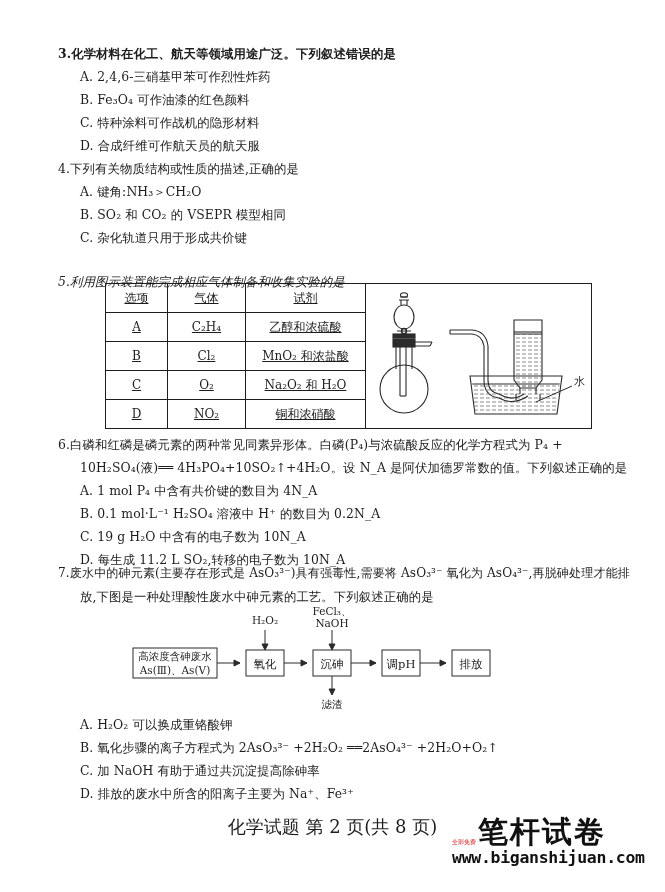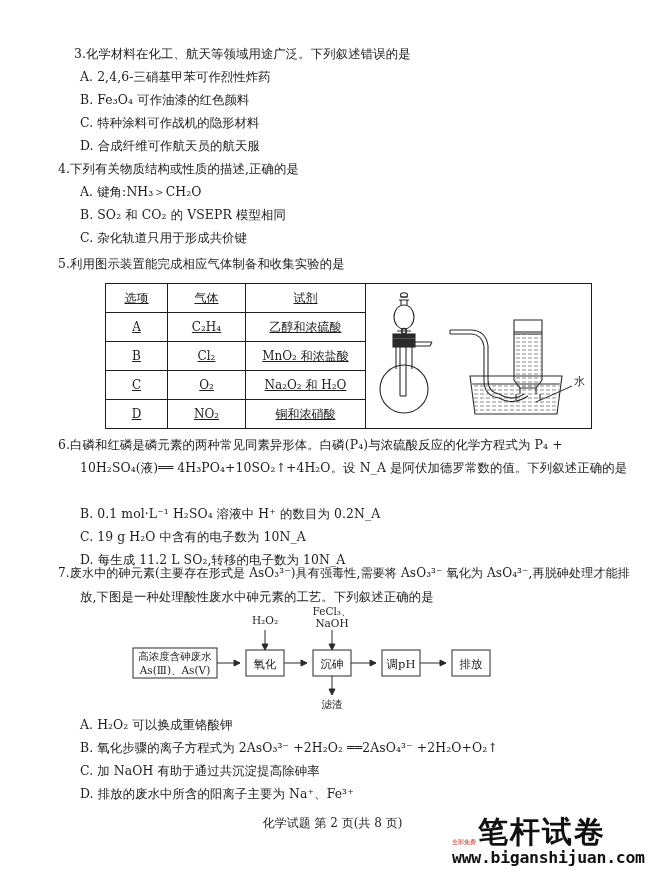--- a/index.html
+++ b/index.html
@@ -93,21 +93,21 @@
   }
   .flow svg { display: block; }
 
   
   .footer {
     position: absolute;
     left: 0;
     top: 815px;
     width: 665px;
     text-align: center;
-    font-size: 12px;
+    font-size: 18px;
   }
 
   
   .watermark {
     position: absolute;
     left: 452px;
     top: 812px;
     width: 205px;
     height: 72px;
   }
@@ -142,32 +142,32 @@
     color: #111111;
     letter-spacing: -0.3px;
     white-space: nowrap;
   }
 </style>
 </head>
 <body>
 
 <div class="page">
 
-  <div class="qblock qstem" style="left:74px; top:42px; width:560px;">3.化学材料在化工、航天等领域用途广泛。下列叙述错误的是</div>
+  <div class="qblock qstem" style="left:58px; top:42px; width:560px;font-weight:bold;">3.化学材料在化工、航天等领域用途广泛。下列叙述错误的是</div>
   <div class="qblock opt" style="left:58px; top:65px; width:560px;">A. 2,4,6-三硝基甲苯可作烈性炸药</div>
   <div class="qblock opt" style="left:58px; top:88px; width:560px;">B. Fe₃O₄ 可作油漆的红色颜料</div>
   <div class="qblock opt" style="left:58px; top:111px; width:560px;">C. 特种涂料可作战机的隐形材料</div>
   <div class="qblock opt" style="left:58px; top:134px; width:560px;">D. 合成纤维可作航天员的航天服</div>
 
   <div class="qblock qstem" style="left:58px; top:157px; width:560px;">4.下列有关物质结构或性质的描述,正确的是</div>
   <div class="qblock opt" style="left:58px; top:203px; width:560px;">B. SO₂ 和 CO₂ 的 VSEPR 模型相同</div>
   <div class="qblock opt" style="left:58px; top:180px; width:560px;">A. 键角:NH₃＞CH₂O</div>
   <div class="qblock opt" style="left:58px; top:226px; width:560px;">C. 杂化轨道只用于形成共价键</div>
 
-  <div class="qblock qstem" style="left:58px; top:252px; width:560px;">5.利用图示装置能完成相应气体制备和收集实验的是</div>
+  <div class="qblock qstem" style="left:58px; top:270px; width:560px;font-style:italic;">5.利用图示装置能完成相应气体制备和收集实验的是</div>
 
   <div class="tbl-wrap">
     <table class="optiontable">
       <colgroup>
         <col class="c1">
           <col class="c2">
           <col class="c3">
           <col class="c4">
       </colgroup>
       <tbody>
@@ -255,20 +255,21 @@
           <td>D</td>
           <td>NO₂</td>
           <td>铜和浓硝酸</td>
         </tr>
       </tbody>
     </table>
   </div>
 
   <div class="qblock qstem" style="left:58px; top:433px; width:575px;">6.白磷和红磷是磷元素的两种常见同素异形体。白磷(P₄)与浓硫酸反应的化学方程式为 P₄ +</div>
   <div class="qblock cont" style="left:58px; top:456px; width:575px;">10H₂SO₄(液)══ 4H₃PO₄+10SO₂↑+4H₂O。设 N_A 是阿伏加德罗常数的值。下列叙述正确的是</div>
+  <div class="qblock opt" style="left:58px; top:479px; width:575px;">A. 1 mol P₄ 中含有共价键的数目为 4N_A</div>
   <div class="qblock opt" style="left:58px; top:502px; width:575px;">B. 0.1 mol·L⁻¹ H₂SO₄ 溶液中 H⁺ 的数目为 0.2N_A</div>
   <div class="qblock opt" style="left:58px; top:525px; width:575px;">C. 19 g H₂O 中含有的电子数为 10N_A</div>
   <div class="qblock opt" style="left:58px; top:548px; width:575px;">D. 每生成 11.2 L SO₂,转移的电子数为 10N_A</div>
 
   <div class="qblock qstem" style="left:58px; top:562px; width:580px; font-size:12.1px;">7.废水中的砷元素(主要存在形式是 AsO₃³⁻)具有强毒性,需要将 AsO₃³⁻ 氧化为 AsO₄³⁻,再脱砷处理才能排</div>
   <div class="qblock cont" style="left:58px; top:585px; width:580px;">放,下图是一种处理酸性废水中砷元素的工艺。下列叙述正确的是</div>
 
   <div class="flow">
     <svg width="420" height="104" viewBox="0 0 420 104" xmlns="http://www.w3.org/2000/svg">
       <g fill="none" stroke="#2a2a2a" stroke-width="1">

